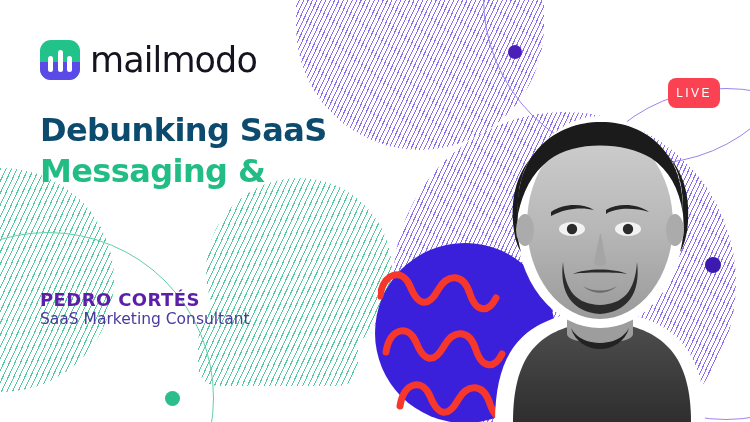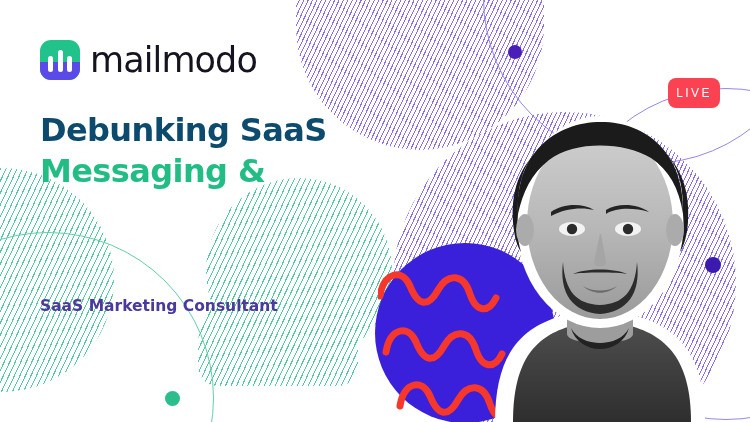--- a/index.html
+++ b/index.html
@@ -101,21 +101,21 @@
   .c-purple{color:#0c4a6e;}
   .c-green{color:#21bd85;margin-top:20px;}
 
   
   #speaker{position:absolute;left:40px;top:289px;}
   #speaker-name{
     font-size:18px;font-weight:bold;color:#5b1fa8;letter-spacing:0.4px;
     font-family:"DejaVu Sans", sans-serif;
   }
   #speaker-role{
-    margin-top:8px;font-size:15.5px;font-weight:700;color:#4a3a9e;
+    font-size:15.5px;font-weight:400;color:#4a3a9e;
     font-family:"DejaVu Sans", sans-serif;
   }
 
   
   #live-badge{
     position:absolute;left:654px;top:78px;width:52px;height:30px;
     background:#fb4252;border-radius:8px;
     display:flex;align-items:center;justify-content:center;margin-left:14px;
   }
   #live-badge span{
@@ -220,20 +220,21 @@
   <div id="headline">
     <span class="ln">
       <span class="c-purple">Debunking SaaS</span>
     </span>
     <span class="ln">
       <span class="c-green">Messaging &amp;</span>
     </span>
   </div>
 
   <div id="speaker">
+    <div id="speaker-name">PEDRO CORTÉS</div>
     <div id="speaker-role">SaaS Marketing Consultant</div>
   </div>
 
   <div id="live-badge">
     <span>LIVE</span>
   </div>
 
 </div>
 
 </body></html>

